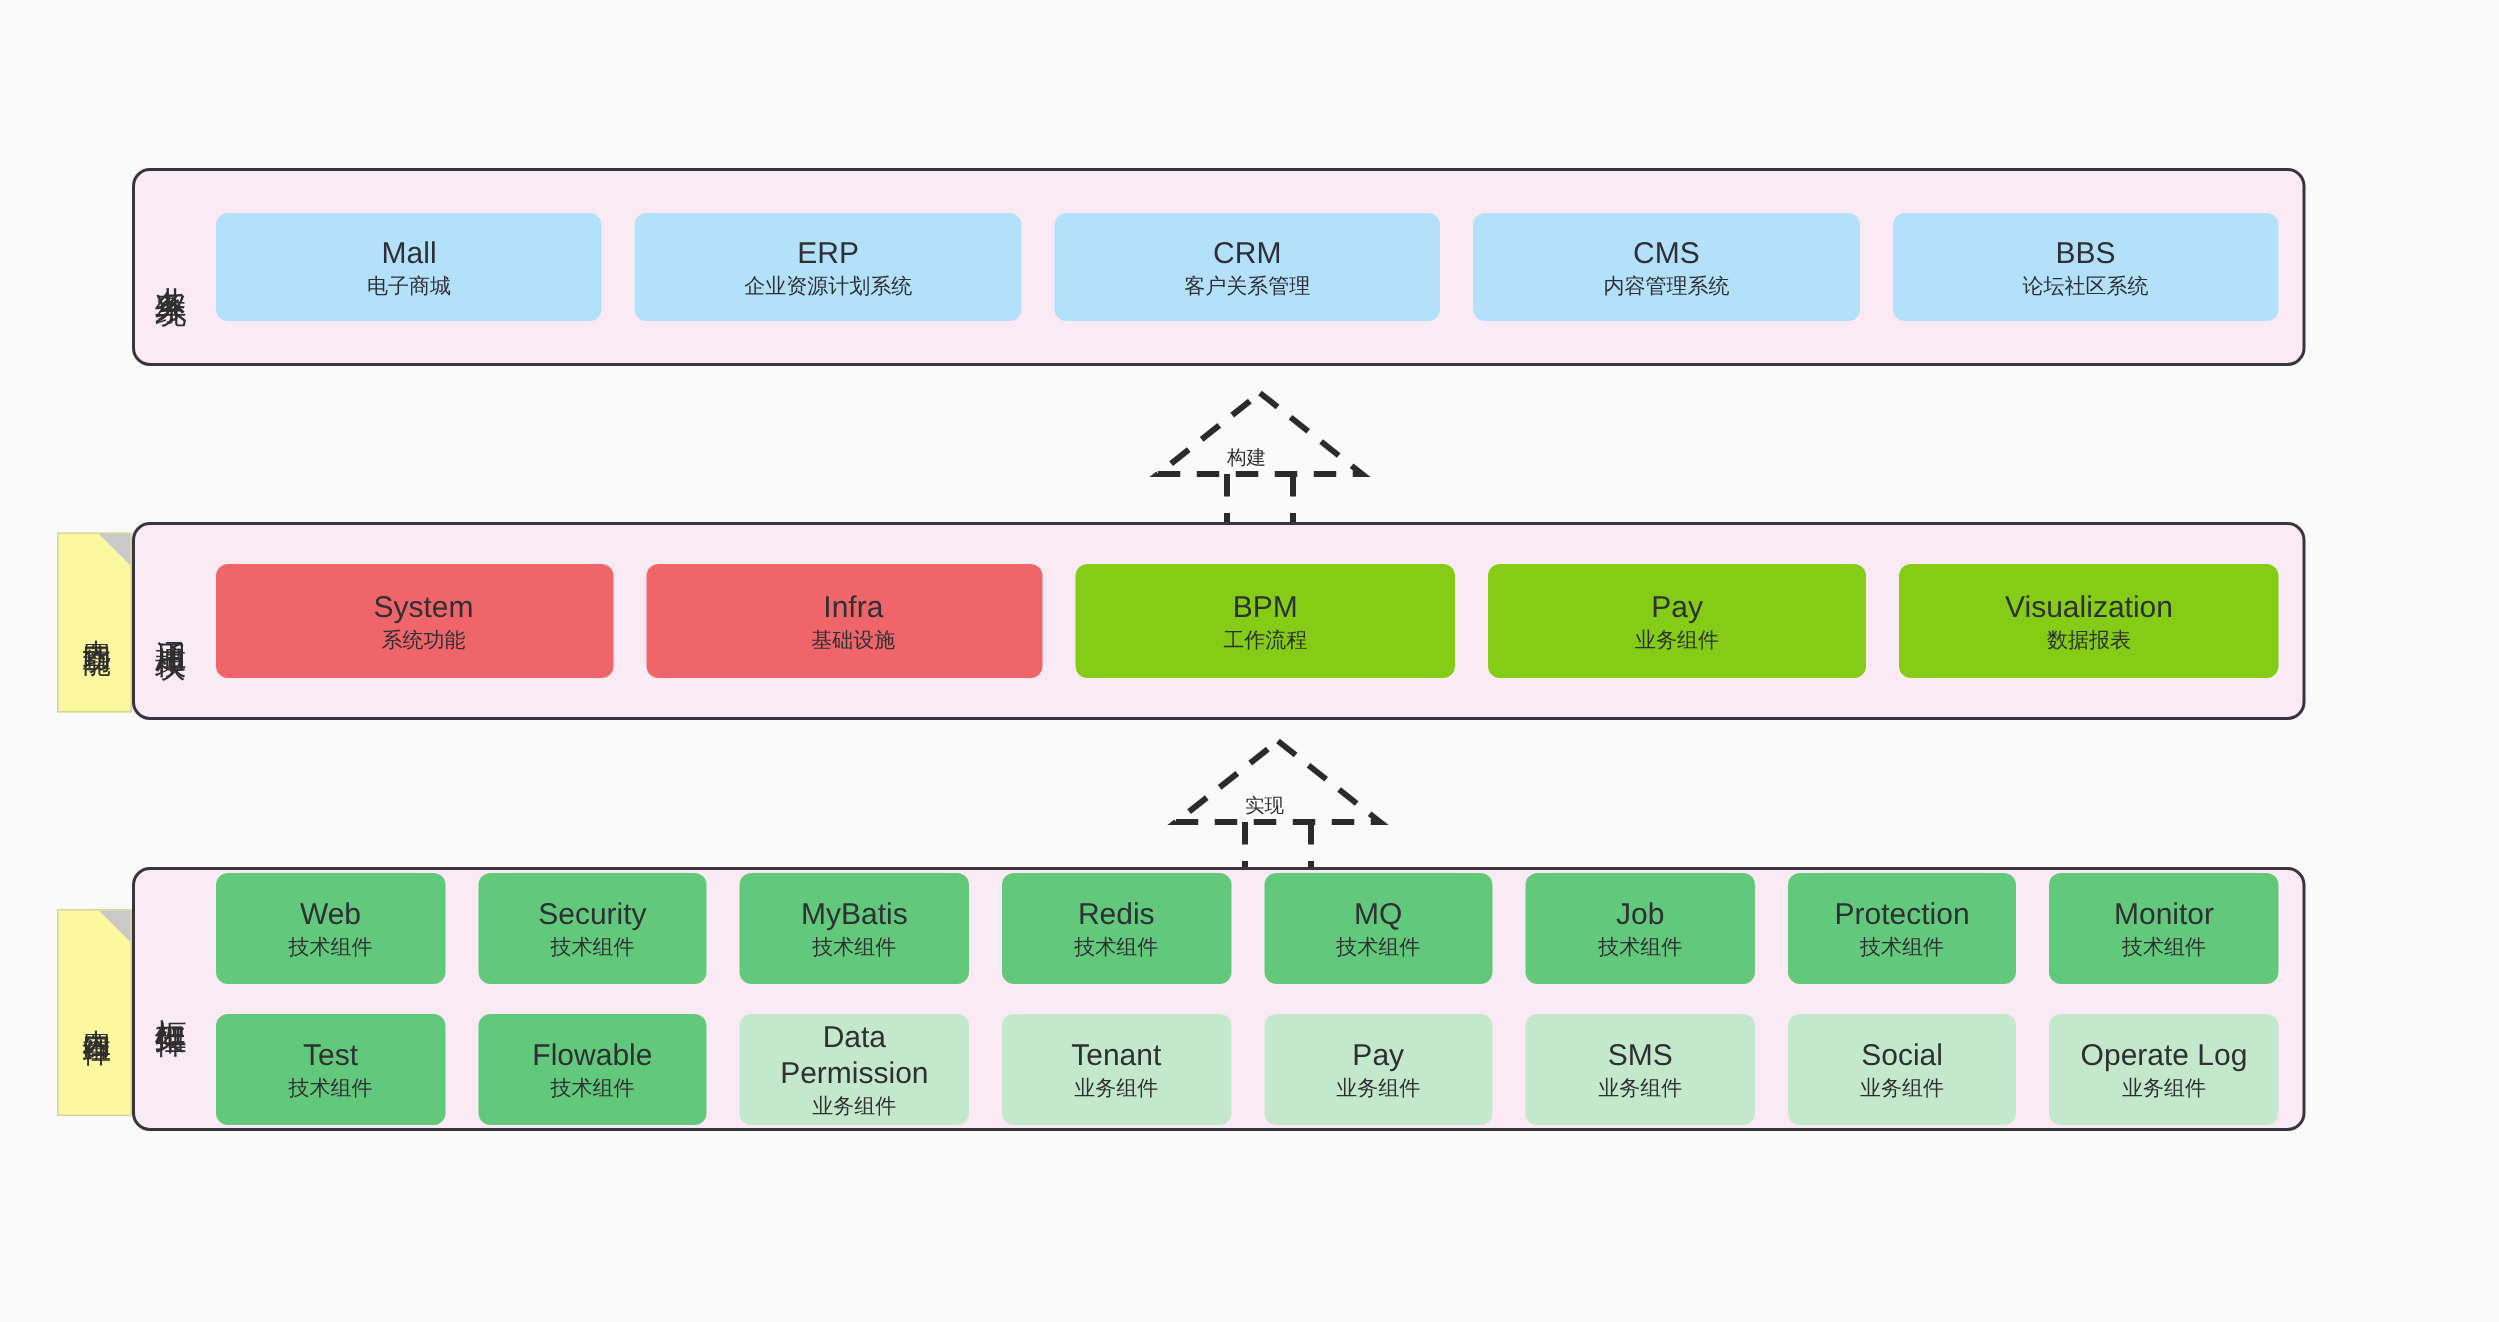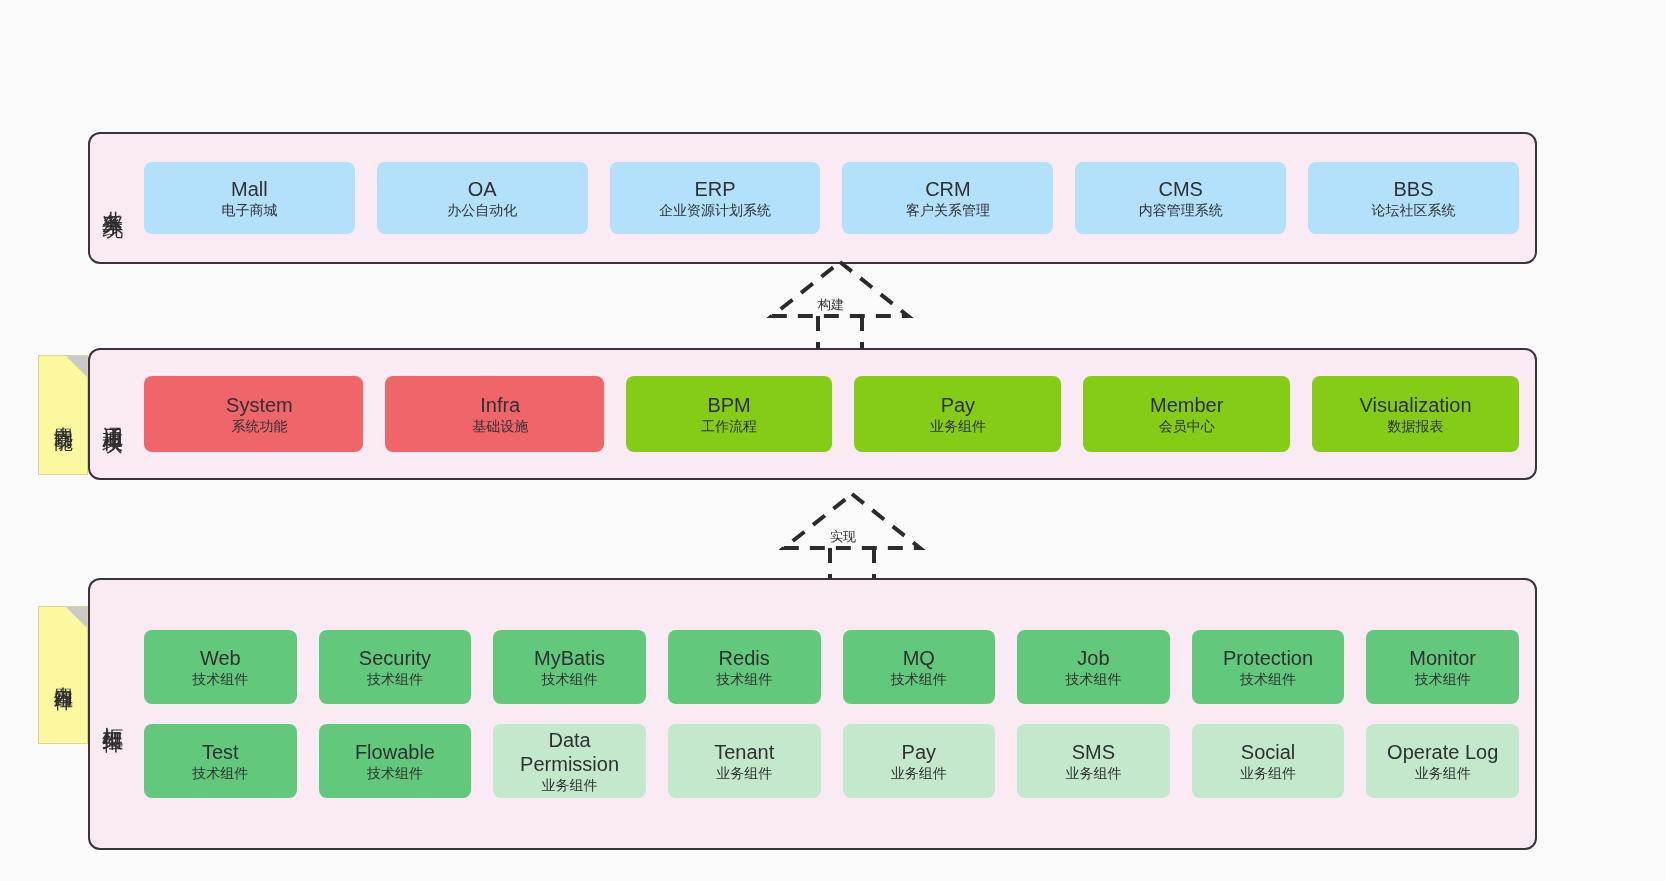--- a/index.html
+++ b/index.html
@@ -88,27 +88,27 @@
   }
 
   
   .c-blue      { background: #b3e0fb; }
   .c-red       { background: #f0656a; padding-left: 16px; }
   .c-pink      { background: #84cc16; }
   .c-green     { background: #62c97c; }
   .c-lightgreen{ background: #c4e8cb; }
 
   
-  #layer-business { left: 88px;  top: 112px; width: 1449px; height: 132px; margin-top: 20px; }
+  #layer-business { left: 88px;  top: 112px; width: 1449px; height: 132px; }
   #layer-business .card { height: 72px; }
 
   #layer-modules  { left: 88px;  top: 348px; width: 1449px; height: 132px; }
   #layer-modules .card { height: 76px; }
 
-  #layer-framework{ left: 88px;  top: 578px; width: 1449px; height: 272px; }
+  #layer-framework{ left: 88px;  top: 578px; width: 1449px; height: 176px; }
   #layer-framework .card { height: 74px; }
 
   
   .sticky {
     position: absolute;
     width: 48px;
     background: #fbf8a0;
     border: 1px solid #d8d49a;
     display: flex;
     align-items: center;
@@ -169,24 +169,20 @@
 
   <div class="layer" id="layer-business">
     <div class="layer-title">业务系统</div>
     <div class="layer-body">
       <div class="row">
         <div class="card c-blue">
           <div class="en">Mall</div>
           <div class="cn">电子商城</div>
         </div>
         <div class="card c-blue">
-          <div class="en">OA</div>
-          <div class="cn">办公自动化</div>
-        </div>
-        <div class="card c-blue">
           <div class="en">ERP</div>
           <div class="cn">企业资源计划系统</div>
         </div>
         <div class="card c-blue">
           <div class="en">CRM</div>
           <div class="cn">客户关系管理</div>
         </div>
         <div class="card c-blue">
           <div class="en">CMS</div>
           <div class="cn">内容管理系统</div>
@@ -223,24 +219,20 @@
         </div>
         <div class="card c-pink">
           <div class="en">BPM</div>
           <div class="cn">工作流程</div>
         </div>
         <div class="card c-pink">
           <div class="en">Pay</div>
           <div class="cn">业务组件</div>
         </div>
         <div class="card c-pink">
-          <div class="en">Member</div>
-          <div class="cn">会员中心</div>
-        </div>
-        <div class="card c-pink">
           <div class="en">Visualization</div>
           <div class="cn">数据报表</div>
         </div>
       </div>
     </div>
   </div>
 
   <div class="arrow-group" id="arrow-impl">
     <svg viewBox="0 0 160 96">
       <path d="M 80 4 L 148 58 L 12 58 Z" fill="none" stroke="#2b2b2b" stroke-width="4" stroke-dasharray="15,11" stroke-linecap="butt"></path>

